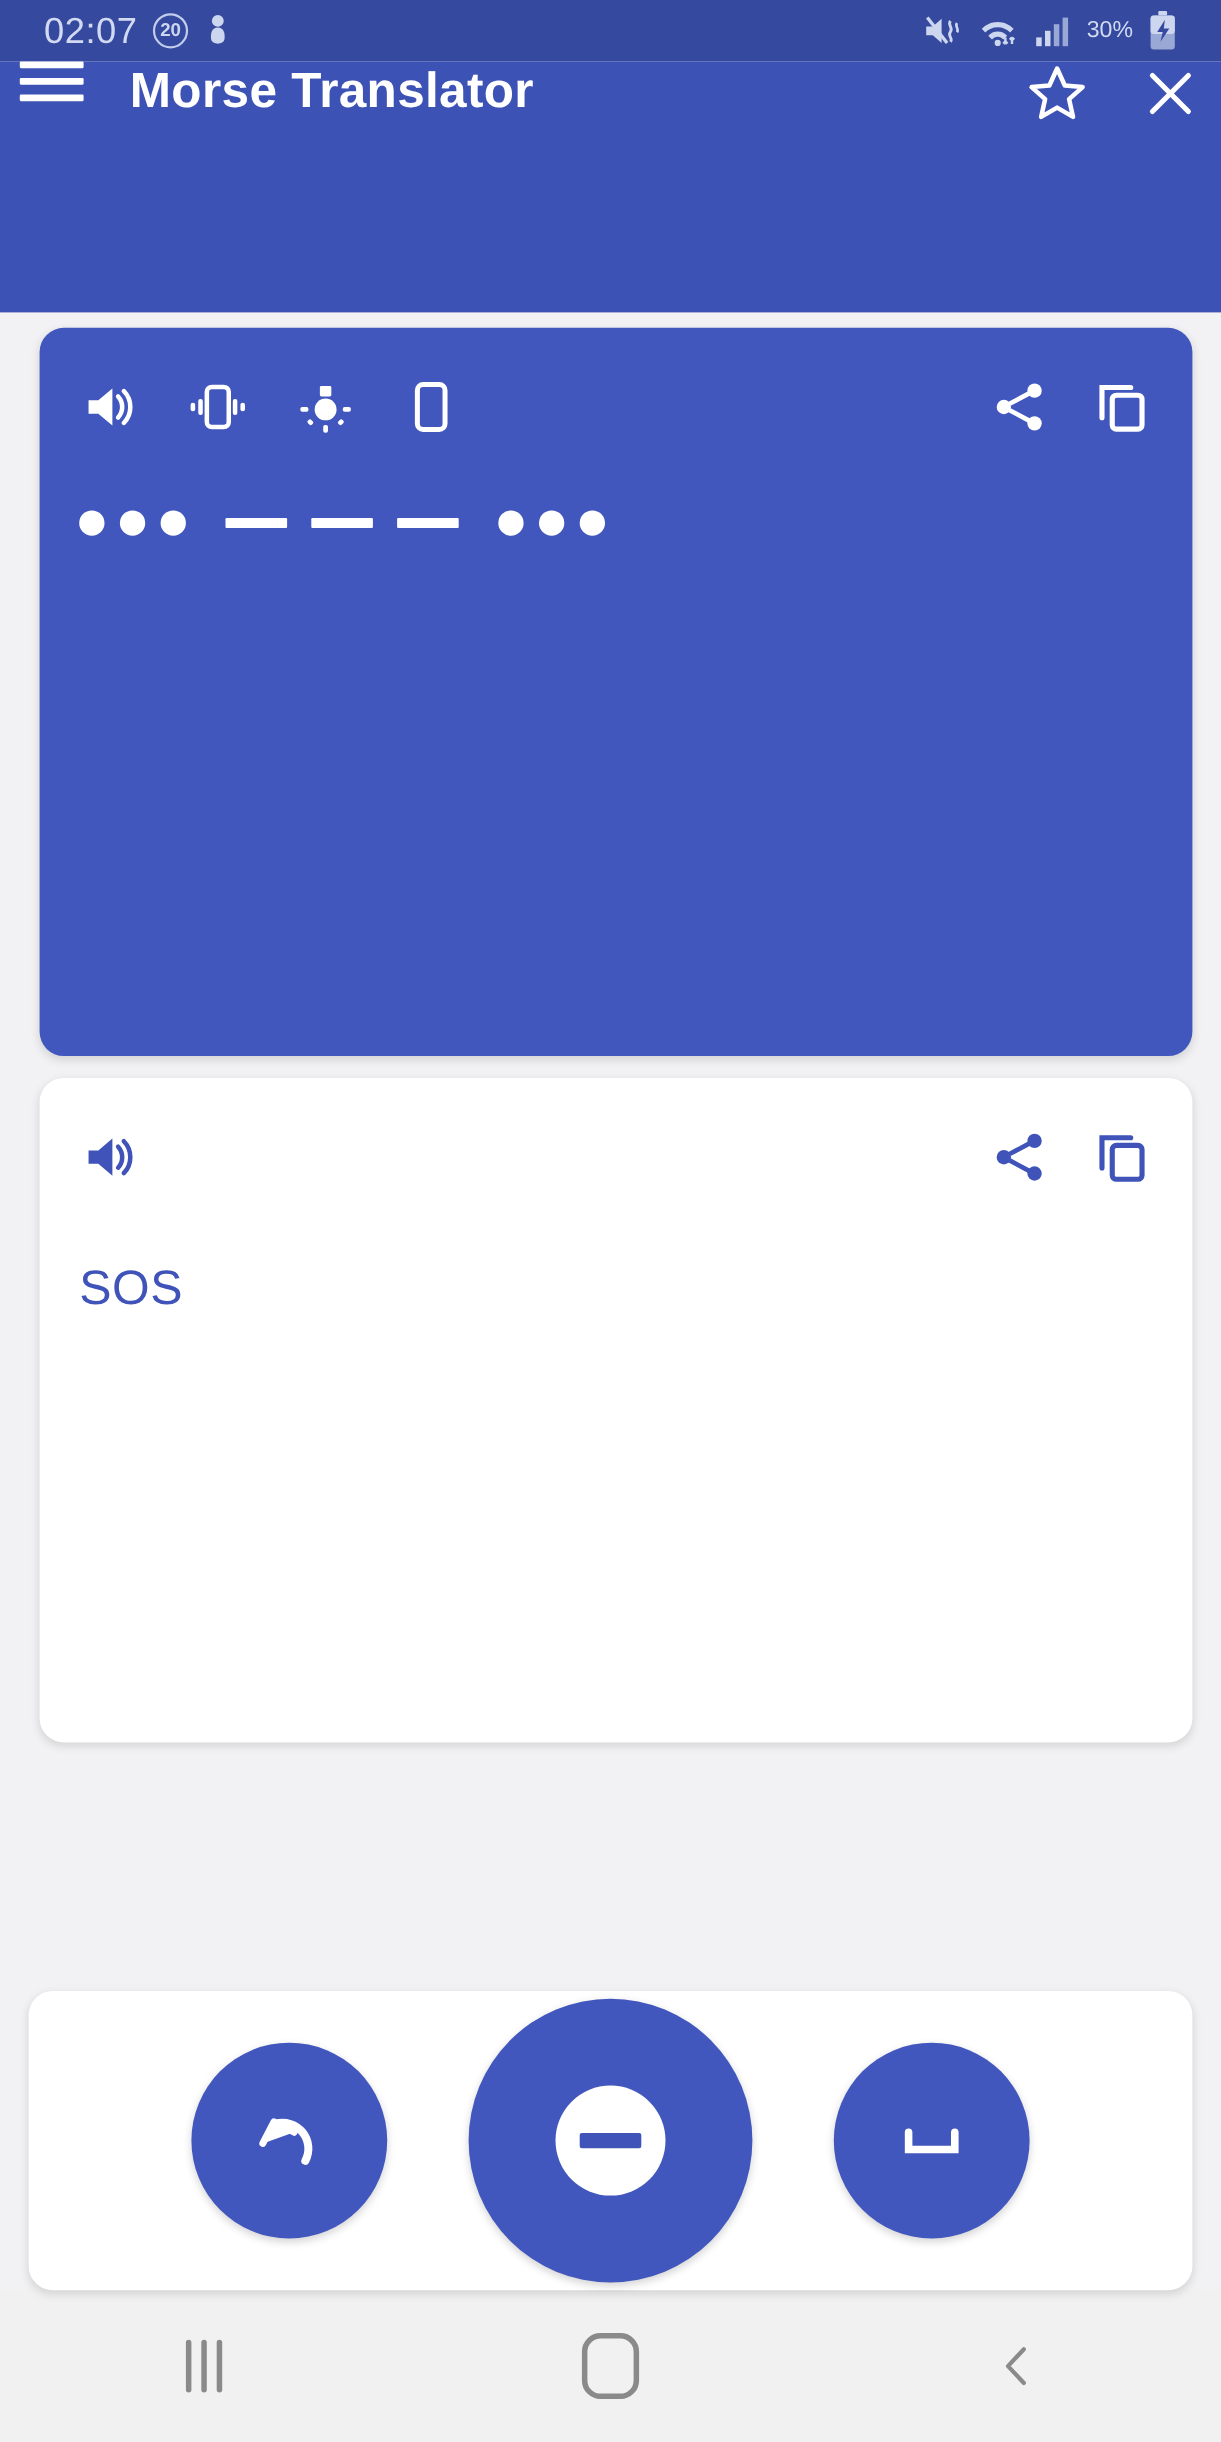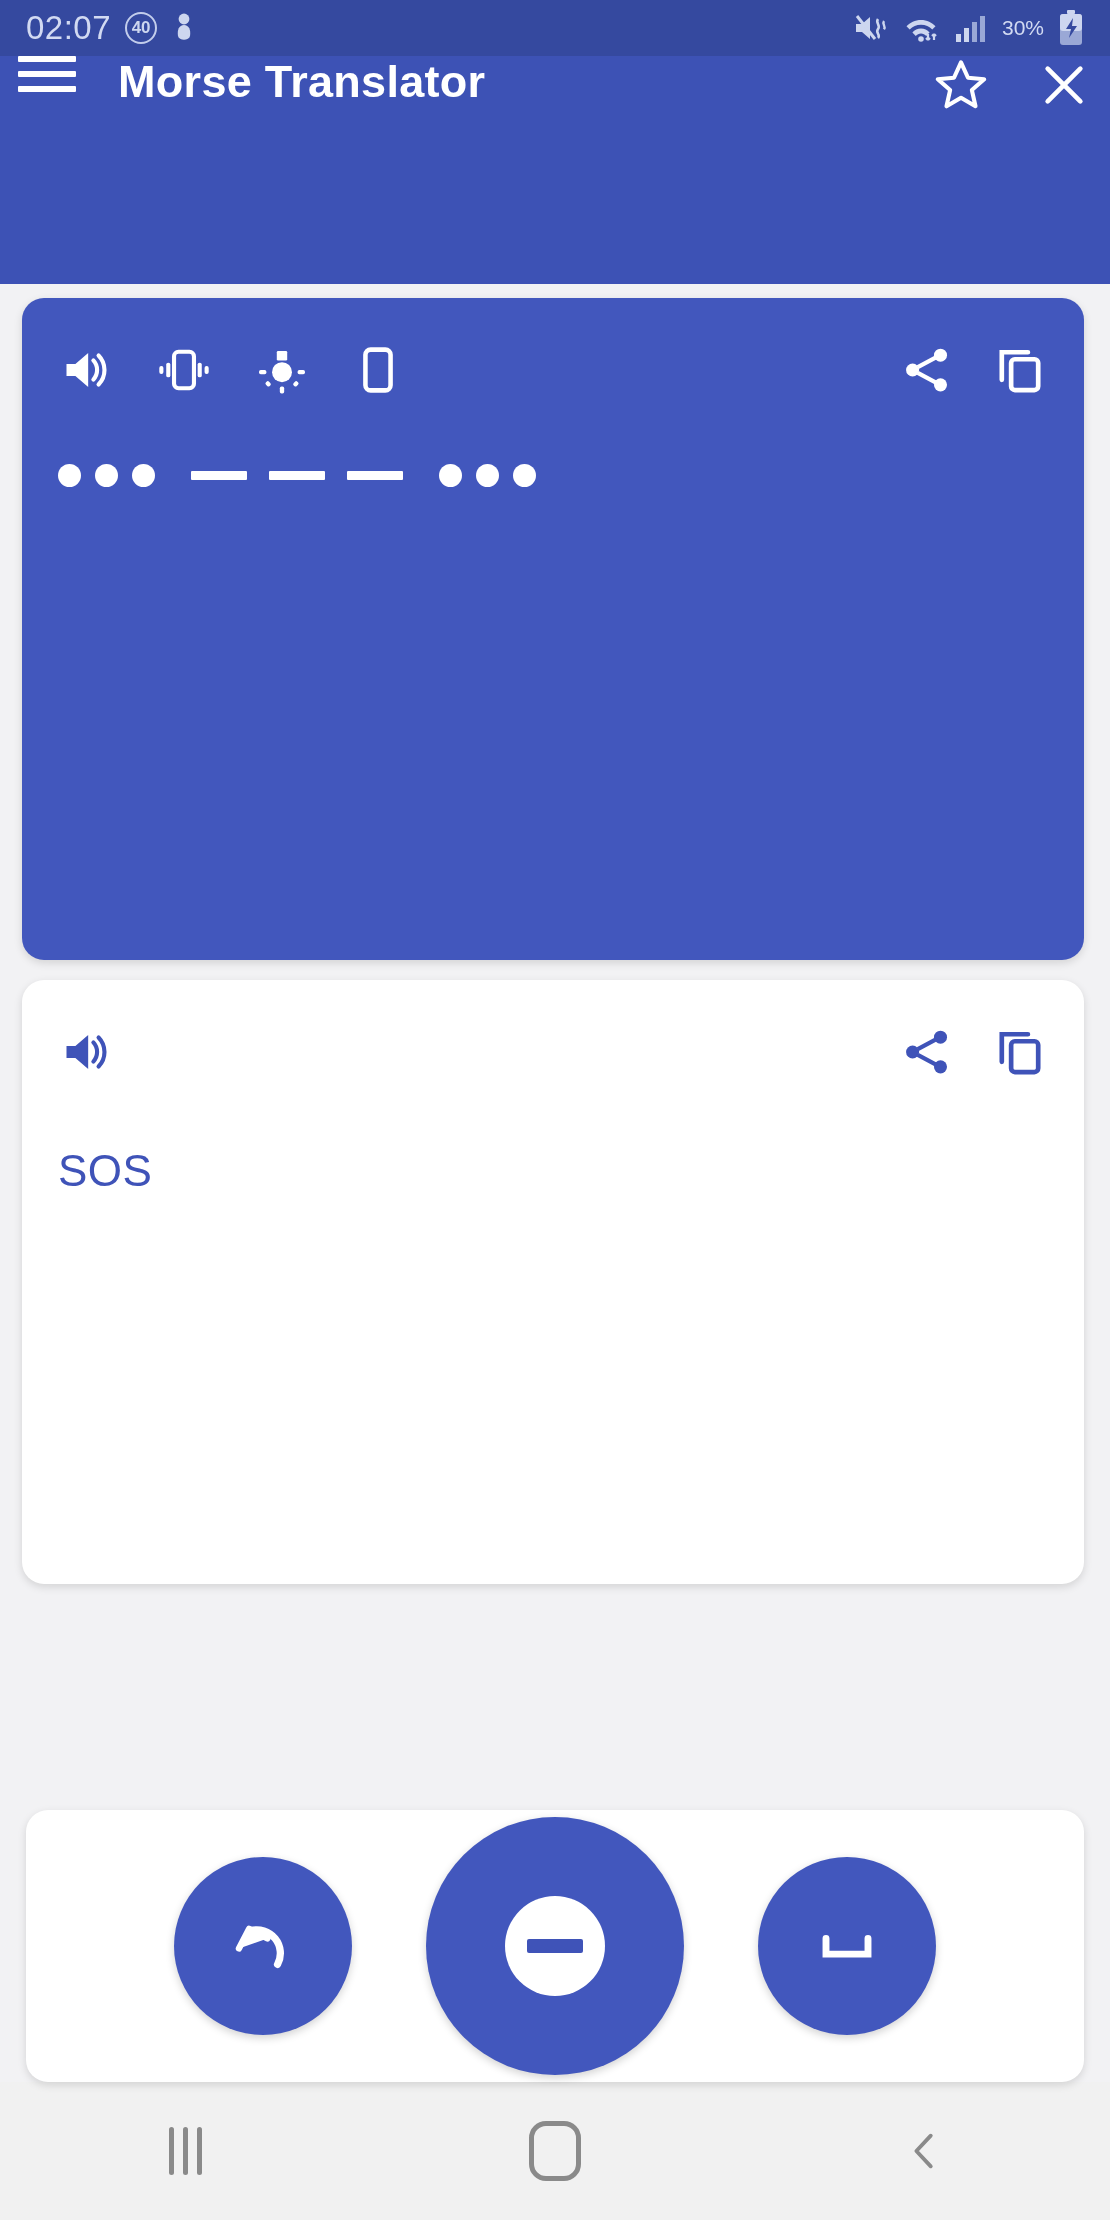--- a/index.html
+++ b/index.html
@@ -8,21 +8,21 @@
     background:#f2f2f4;
     font-family:"Liberation Sans", sans-serif;
     overflow:hidden;
   }
   #screen { position:relative; width:1110px; height:2220px; display:flex; flex-direction:column; }
 
   
   .statusbar {
     height:56px; background:#35499f; color:#c9d2ef;
     display:flex; align-items:center; justify-content:space-between;
-    padding:0 26px; flex:0 0 56px;
+    padding:0 40px; flex:0 0 56px;
   }
   .sb-left, .sb-right { display:flex; align-items:center; gap:14px; }
   .sb-time { font-size:33px; letter-spacing:0.5px; color:#d2daf2; font-weight:400; }
   .sb-badge {
     width:32px; height:32px; border:2.5px solid #c2cdec; border-radius:50%;
     display:flex; align-items:center; justify-content:center;
     font-size:17px; font-weight:700; color:#cdd6ef;
   }
   .sb-pct { font-size:21px; color:#d2daf2; }
   .sb-icon { display:flex; align-items:center; }
@@ -41,21 +41,21 @@
   
   .langrow { flex:1; display:flex; align-items:flex-start; padding:0 46px; }
   .lang-left, .lang-right { flex:1; display:flex; align-items:center; }
   .lang-left { justify-content:center; }
   .lang-right { justify-content:center; gap:78px; }
   .lang-label { color:#fff; font-size:40px; }
   .swap-btn { width:86px; display:flex; justify-content:center; }
   .caret { width:0; height:0; border-left:17px solid transparent; border-right:17px solid transparent; border-top:20px solid #fff; }
 
   
-  .content { flex:1; display:flex; flex-direction:column; padding:14px 26px 0 22px; gap:20px; }
+  .content { flex:1; display:flex; flex-direction:column; padding:14px 26px 0 36px; gap:20px; }
 
   .card { border-radius:22px; box-shadow:0 3px 9px rgba(0,0,0,0.13); }
   .card-input { background:#4257bd; height:662px; padding:34px 36px; display:flex; flex-direction:column; }
   .card-output { background:#ffffff; height:604px; padding:34px 36px; display:flex; flex-direction:column; }
 
   .card-toolbar { display:flex; align-items:center; justify-content:space-between; height:76px; }
   .tools-left { display:flex; align-items:center; gap:42px; }
   .tools-right { display:flex; align-items:center; gap:38px; }
   .ticon { display:flex; align-items:center; justify-content:center; cursor:pointer; }
 
@@ -91,21 +91,21 @@
   .nav-home { width:52px; height:60px; border:5px solid #8a8a8a; border-radius:17px; }
 </style>
 </head>
 <body>
 
 <div id="screen">
 
   <div class="statusbar">
     <div class="sb-left">
       <span class="sb-time">02:07</span>
-      <span class="sb-badge">40</span>
+      <span class="sb-badge">20</span>
       <span class="sb-icon">
         <svg width="26" height="32" viewBox="0 0 26 32">
             <circle cx="13" cy="7" r="5.4" fill="#cdd6ef"></circle>
             <path d="M13 13c-5 0-7 5-6 11 1 5 11 5 12 0 1-6-1-11-6-11z" fill="#cdd6ef"></path>
           </svg>
       </span>
     </div>
     <div class="sb-right">
       <span class="sb-icon">
         <svg width="34" height="32" viewBox="0 0 34 32">

